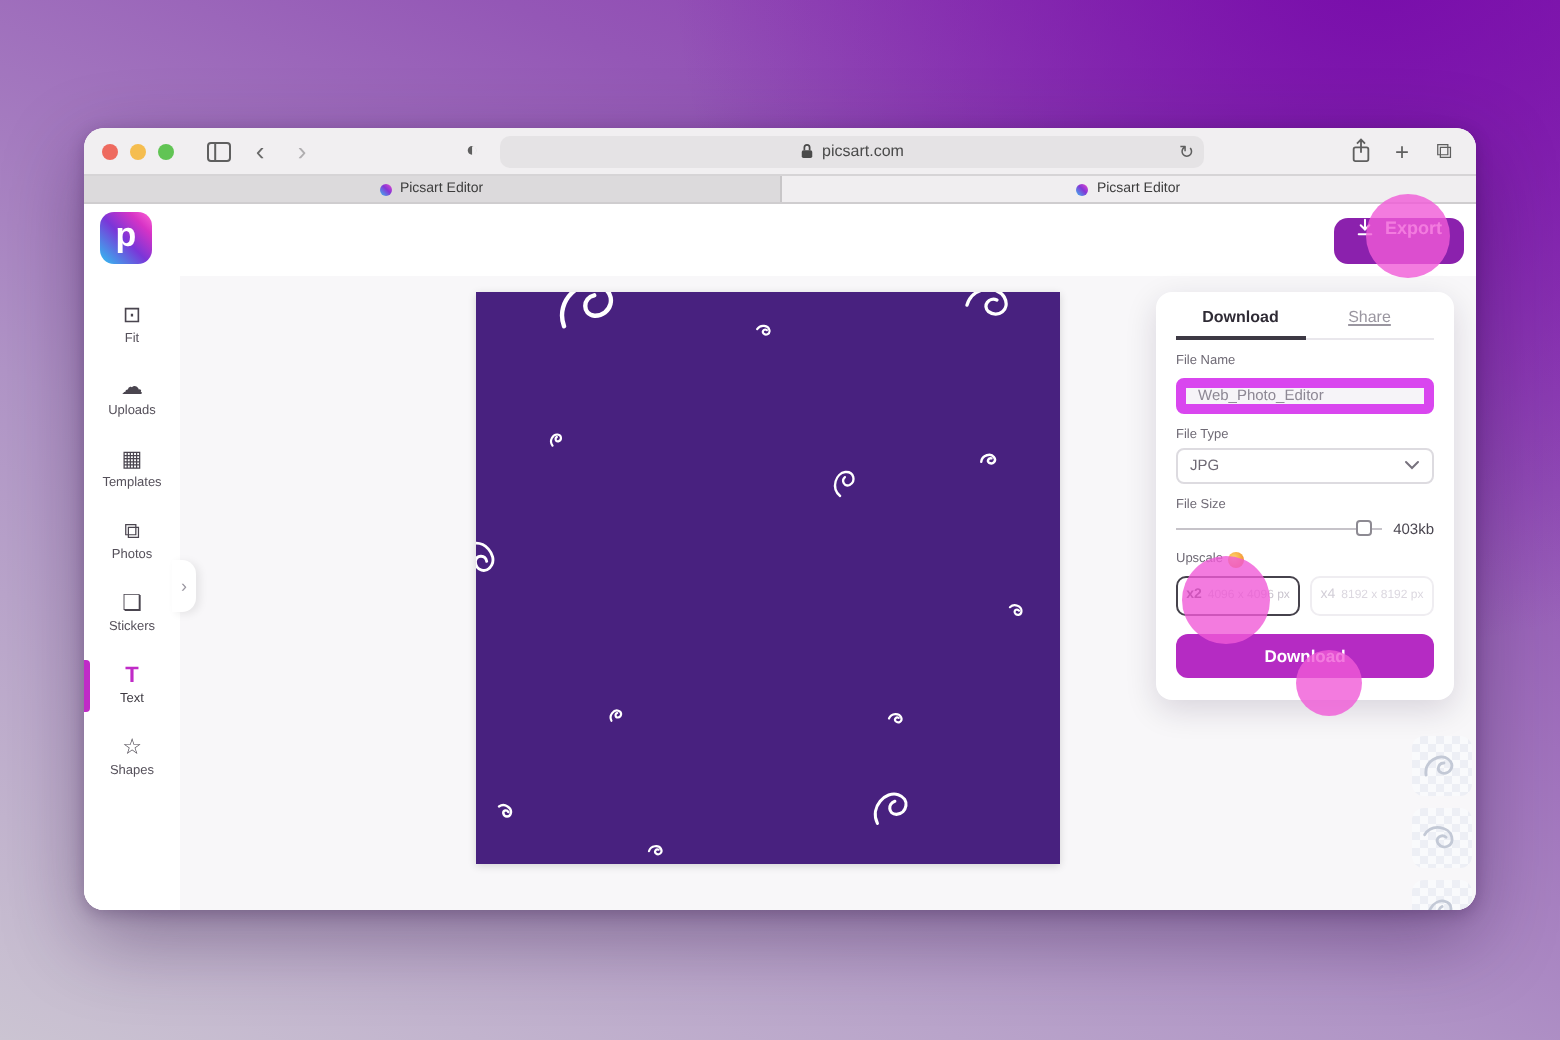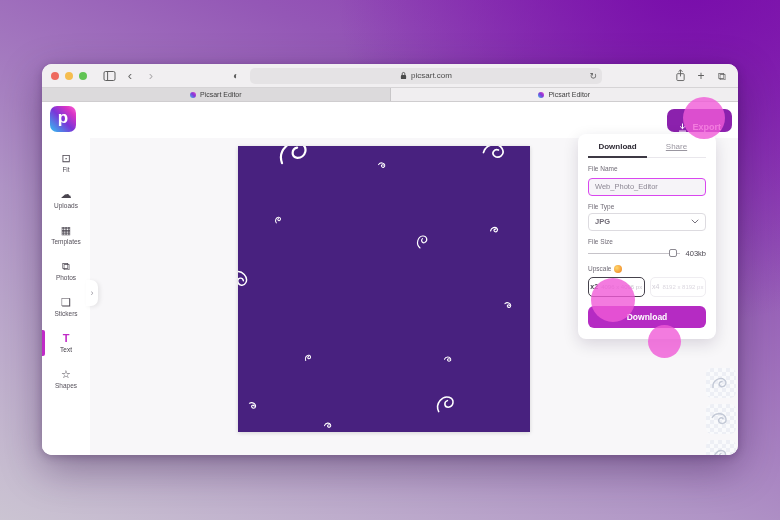--- a/index.html
+++ b/index.html
@@ -48,21 +48,21 @@
   .appbar { position:absolute; left:0; top:0; right:0; height:36px; background:#fff; }
   .logo {
     position:absolute; left:8px; top:4px; width:26px; height:26px; border-radius:7px;
     background:linear-gradient(45deg,#2fc3f2 0%,#7a36d8 48%,#d633c6 78%,#ff64d4 100%);
     color:#fff; font-size:17px; font-weight:bold; display:flex; align-items:center; justify-content:center;
     padding-bottom:2px;
   }
   .export-btn {
     position:absolute; right:6px; top:7px; height:23px; padding:0 11px; border-radius:7px;
     background:#8b21ad; color:#fff; font-size:9px; font-weight:bold;
-    display:flex; align-items:flex-end; gap:5px; border:none;
+    display:flex; align-items:flex-start; gap:5px; border:none;
   }
   .sidebar {
     position:absolute; left:0; top:36px; bottom:0; width:48px; background:#fff;
     display:flex; flex-direction:column; padding-top:7px;
   }
   .side-item {
     position:relative; height:36px; display:flex; flex-direction:column;
     align-items:center; justify-content:center; gap:2px; color:#55505a; font-size:6.5px;
   }
   .side-item .g { font-size:11px; line-height:11px; color:#4a454f; }
@@ -87,36 +87,36 @@
     letter-spacing:-.5px;
   }
   .happy {
     position:absolute; left:98px; top:138px; color:#fff; font-size:35px;
     font-family:"DejaVu Serif", serif; font-style:italic; letter-spacing:1px;
   }
   .curl { position:absolute; }
   .curl path { stroke:#fff; fill:none; stroke-linecap:round; }
   
   .panel {
-    position:absolute; left:536px; top:32px; width:138px; background:#fff;
+    position:absolute; left:536px; top:44px; width:149px; background:#fff;
     border-radius:8px; box-shadow:0 5px 16px rgba(30,10,50,.14); padding:8px 10px 11px;
   }
   .ptabs { display:flex; text-align:center; }
   .ptab { flex:1; font-size:8px; padding-bottom:5px; color:#9a96a0; }
   .ptab.active { color:#2f2b35; font-weight:bold; border-bottom:2px solid #3d3944; }
   .ptab.idle { border-bottom:1px solid #e9e7ec;text-decoration:underline; }
   .plabel { font-size:6.5px; color:#6f6a75; margin:7px 0 3px; }
   .pinput {
-    width:100%; height:18px; background:#f6f4f8; border:1px solid #d946ef; border-radius:4px;
+    width:100%; height:18px; background:#f6f4f8; border:5px solid #d946ef; border-radius:4px;
     font-size:7.5px; color:#8d8894; padding:0 6px; font-family:"Liberation Sans", sans-serif;
   }
   .pselect {
     height:18px; background:#fff; border:1px solid #dddbe0; border-radius:4px;
     display:flex; align-items:center; justify-content:space-between; padding:0 6px;
-    font-size:7.5px; color:#6f6a75;font-weight:bold;
+    font-size:7.5px; color:#6f6a75;
   }
   .sliderrow { display:flex; align-items:center; gap:6px; margin-top:4px; }
   .slider { position:relative; flex:1; height:8px; }
   .slider .track { position:absolute; left:0; right:0; top:4px; height:1px; background:#c6c3c9; }
   .slider .handle {
     position:absolute; left:88%; top:0; width:8px; height:8px; background:#fff;
     border:1px solid #8d8a92; border-radius:2px;
   }
   .sizeval { font-size:7.5px; color:#4a4650; }
   .upscale-row { display:flex; align-items:center; gap:3px; margin:7px 0 4px; }

